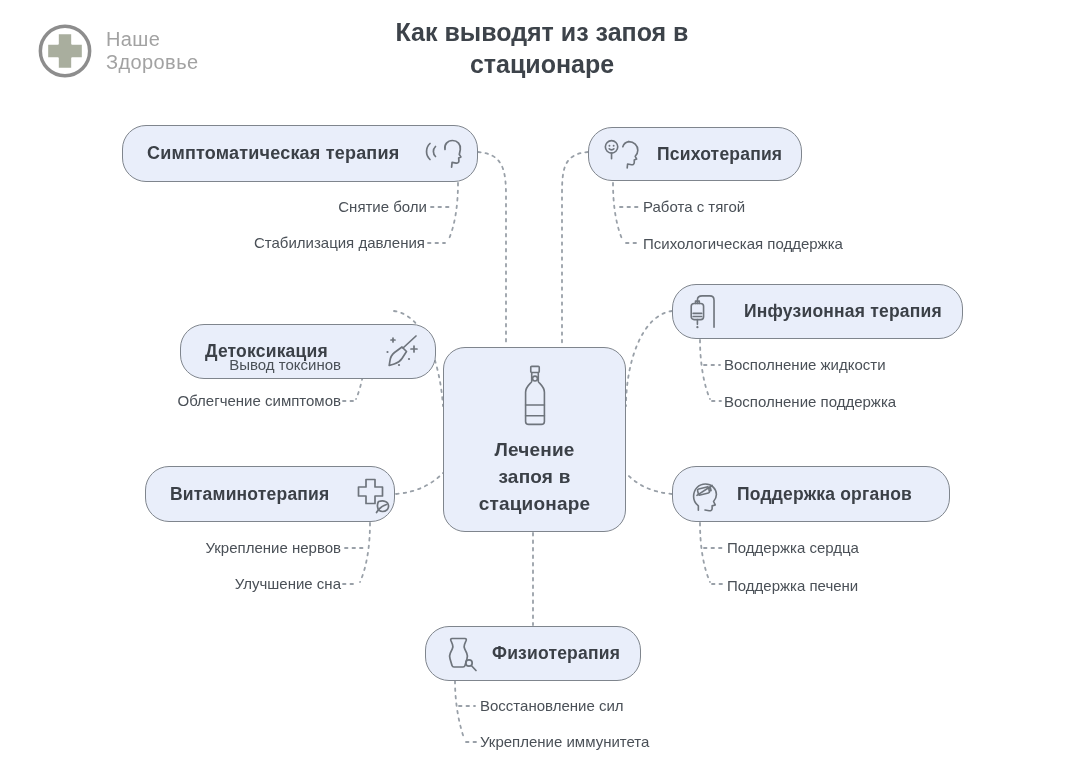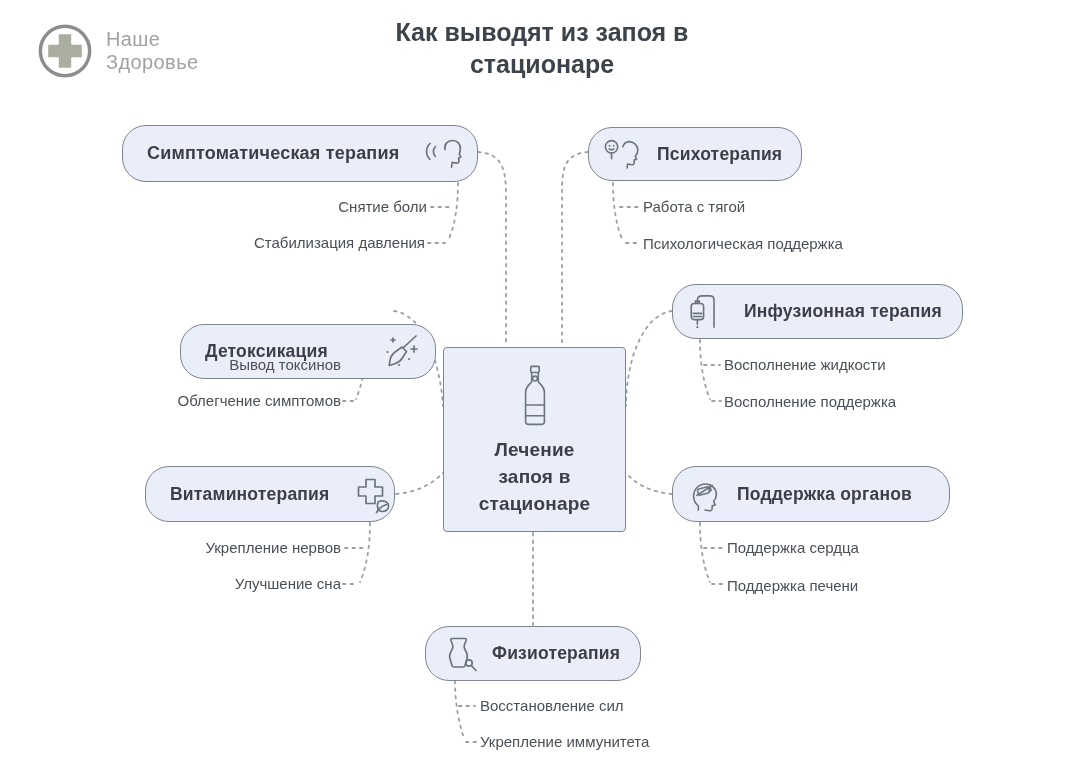--- a/index.html
+++ b/index.html
@@ -14,21 +14,21 @@
 
   .title { position:absolute; left:383px; top:12px; width:310px; margin:4px; text-align:center;
            font-size:25px; line-height:32px; font-weight:bold; color:var(--heading-text,#3d434a); }
 
   .node { position:absolute; background:var(--node-fill,#e9eefa); border:1.6px solid var(--node-border,#7f858d);
           border-radius:24px; display:flex; align-items:center; box-sizing:border-box; }
   .node.lcol { justify-content:space-between; padding:0 14px 0 24px; gap:12px; }
   .node.rcol { justify-content:flex-start; padding:0 18px 0 13px; gap:13px; }
   .node-title { font-weight:bold; font-size:17.5px; color:var(--title-text,#3b4047); white-space:nowrap; letter-spacing:0.2px; }
 
-  .central { flex-direction:column; justify-content:flex-start; padding-top:16px; border-radius:4px; }
+  .central { flex-direction:column; justify-content:flex-start; padding-top:16px; border-radius:22px; }
   .central .node-title { white-space:normal; text-align:center; width:134px; font-size:19px; line-height:27px; margin-top:8px; }
 
   .sub { position:absolute; font-size:15px; line-height:18px; color:var(--label-text,#4a5057); white-space:nowrap; }
   .sub.r { text-align:right; }
 
   .icon svg { display:block; }
   .icon svg * { fill:none; stroke:#6e747c; stroke-width:1.7; stroke-linecap:round; stroke-linejoin:round; }
   .icon svg .f { fill:#6e747c; stroke:none; }
   .logo-mark svg { display:block; }
 </style>

